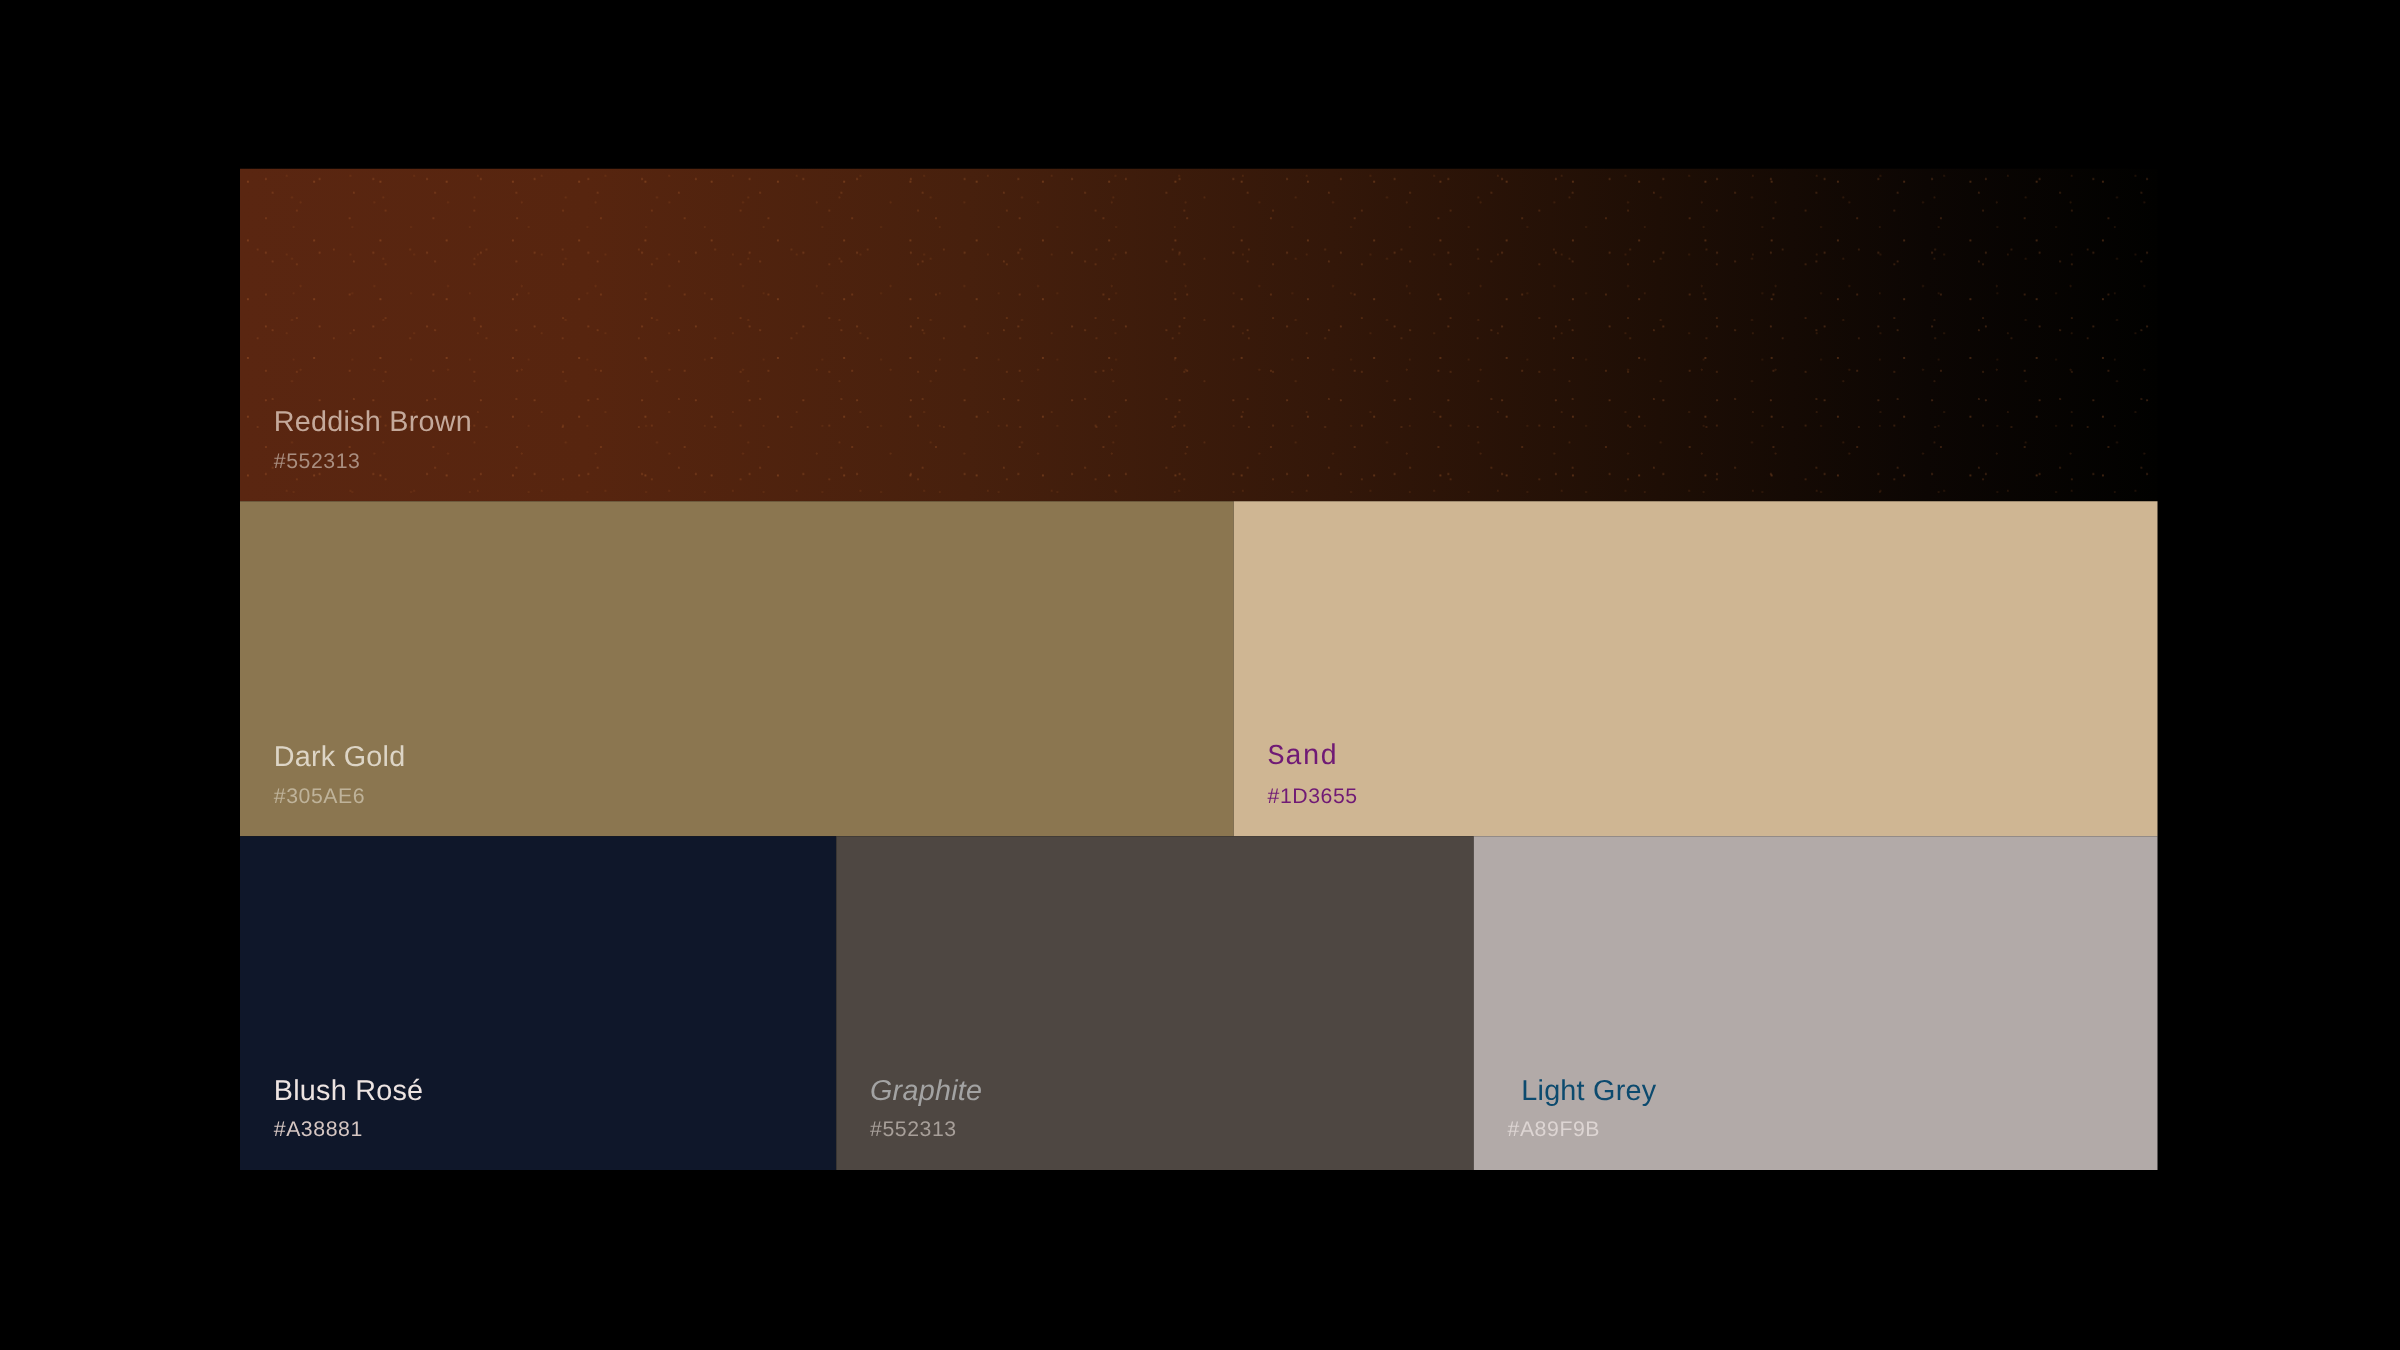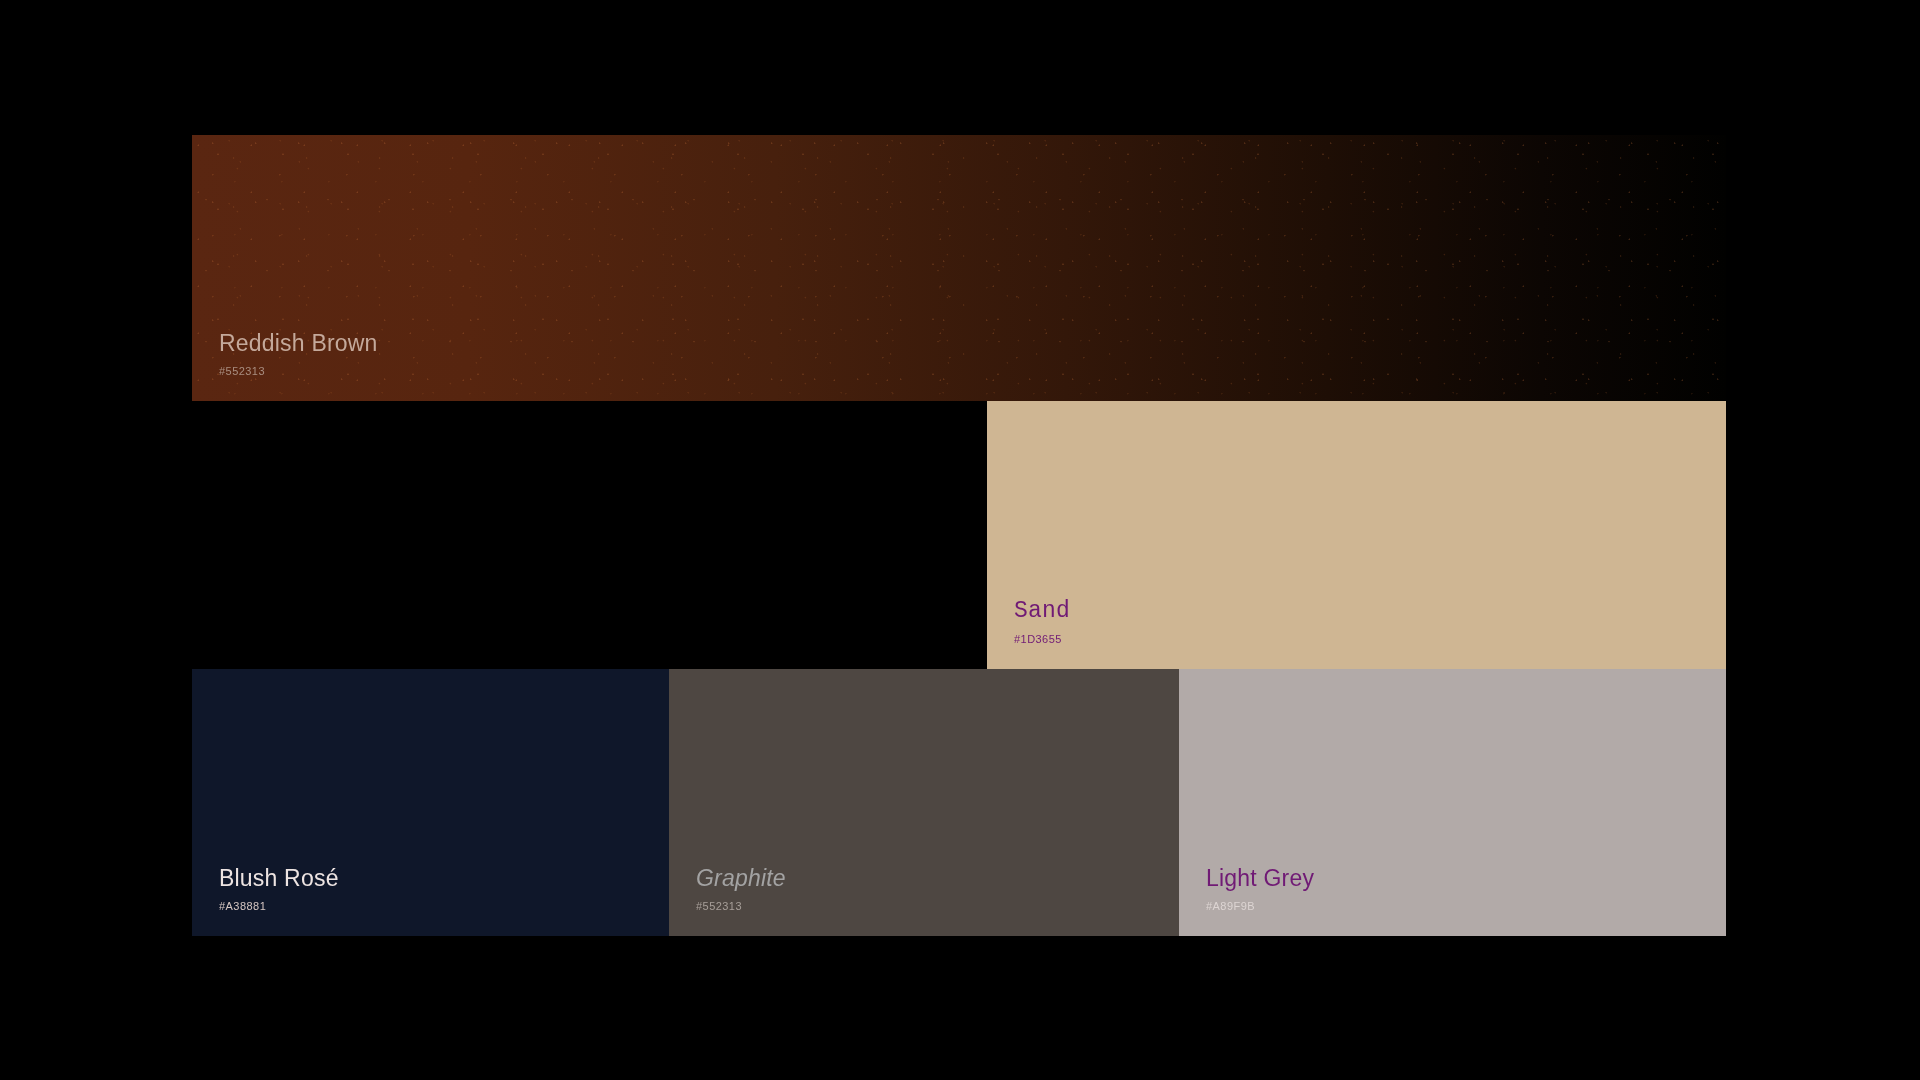--- a/index.html
+++ b/index.html
@@ -42,21 +42,21 @@
     display: block;
     font-size: 23px;
     font-weight: 400;
     letter-spacing: 0.2px;
     margin-bottom: 11px;
     white-space: nowrap;
   }
 
   .swatch-hex {
     display: block;
-    font-size: 11px;
+    font-size: 17px;
     font-weight: 400;
     letter-spacing: 0.45px;
     white-space: nowrap;
   }
 
   
   #swatch-reddish-brown {
     left: 0;
     top: 0;
     width: 1534px;
@@ -131,20 +131,26 @@
 <div id="palette-board">
 
   <div class="swatch" id="swatch-reddish-brown">
     <div class="grain"></div>
     <div class="swatch-caption">
       <span class="swatch-name" style="color: rgb(196, 169, 155);">Reddish Brown</span>
       <span class="swatch-hex" style="color: rgb(169, 142, 128);">#552313</span>
     </div>
   </div>
 
+  <div class="swatch" id="swatch-dark-gold" style="background: rgb(139, 118, 80);">
+    <div class="swatch-caption">
+      <span class="swatch-name" style="color: rgb(221, 213, 198);">Dark Gold</span>
+      <span class="swatch-hex" style="color: rgb(191, 179, 154);">#305AE6</span>
+    </div>
+  </div>
 
   <div class="swatch" id="swatch-sand" style="background: rgb(207, 182, 147);">
     <div class="swatch-caption">
       <span class="swatch-name" style="color: #701a75; font-family: Liberation Mono, monospace;">Sand</span>
       <span class="swatch-hex" style="color: #701a75;">#1D3655</span>
     </div>
   </div>
 
   <div class="swatch" id="swatch-blush-rose" style="background: #0f172a;">
     <div class="swatch-caption">
@@ -155,18 +161,18 @@
 
   <div class="swatch" id="swatch-graphite" style="background: rgb(78, 71, 66);">
     <div class="swatch-caption">
       <span class="swatch-name" style="color: #a3a3a3; font-style: italic;">Graphite</span>
       <span class="swatch-hex" style="color: rgb(167, 159, 153);">#552313</span>
     </div>
   </div>
 
   <div class="swatch" id="swatch-light-grey" style="background: rgb(178, 170, 168);">
     <div class="swatch-caption">
-      <span class="swatch-name" style="color: #701a75;">Light Grey</span>
+      <span class="swatch-name" style="color: #0c4a6e; margin-left: 11px;">Light Grey</span>
       <span class="swatch-hex" style="color: rgb(221, 213, 211);">#A89F9B</span>
     </div>
   </div>
 
 </div>
 
 </body></html>

